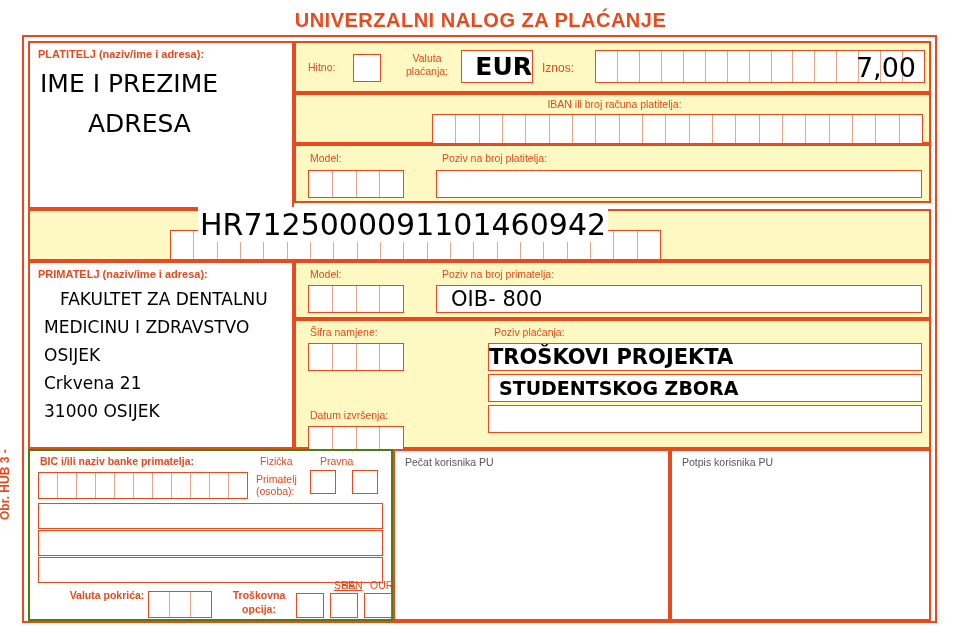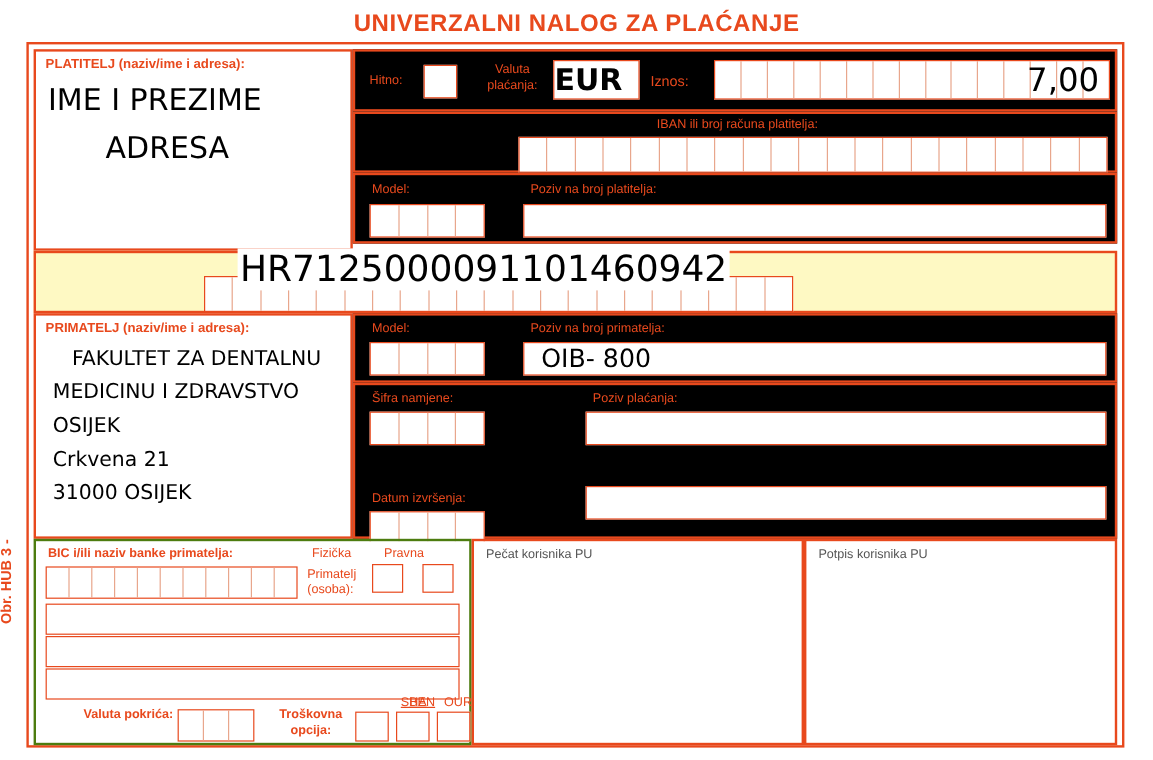--- a/index.html
+++ b/index.html
@@ -45,21 +45,21 @@
   .abs { position: absolute; box-sizing: border-box; }
   .lbl {
     color: #e8491d;
     font-size: 11px;
     font-weight: bold;
   }
   .lbl-sm {
     color: #e8491d;
     font-size: 10.5px;
   }
-  .tint { background: #000000; }
+  .tint { background: #fef9c3; }
   .tint2 { background: #fef9c3; }
   .wbox { background: #ffffff; border: 1.5px solid #e8491d; }
   
   .comb {
     display: flex;
     height: 100%;
     width: 100%;
   }
   .comb > div {
     flex: 1 1 auto;
@@ -102,21 +102,21 @@
     </div>
 
     <div class="abs tint" style="left:270px; top:4px; width:637px; height:52px; border:2px solid #e8491d;">
       <div class="lbl-sm abs" style="left:12px; top:18px;">Hitno:</div>
       <div class="abs wbox" style="left:57px; top:11px; width:28px; height:28px;"></div>
 
       <div class="lbl-sm abs" style="left:100px; top:9px; width:62px; text-align:center; line-height:13px;">
         <span>Valuta plaćanja:</span>
       </div>
       <div class="abs wbox" style="left:165px; top:7px; width:72px; height:33px;">
-        <div class="handw" style="font-size:25px; font-weight:bold; text-align:left; line-height:31px;">EUR</div>
+        <div class="handw" style="font-size:25px; font-weight:bold; text-align:right; line-height:31px;">EUR</div>
       </div>
 
       <div class="lbl-sm abs" style="left:246px; top:18px; font-size:12px;">Iznos:</div>
 
       <div class="abs wbox" style="left:299px; top:7px; width:330px; height:33px;">
         <div class="comb">
           <div></div>
             <div></div>
             <div></div>
             <div></div>
@@ -253,21 +253,24 @@
         <div class="comb">
           <div></div>
             <div></div>
             <div></div>
             <div></div>
         </div>
       </div>
 
       <div class="lbl-sm abs" style="left:198px; top:5px;">Poziv plaćanja:</div>
       <div class="abs wbox" style="left:192px; top:22px; width:434px; height:28px;">
-        <div class="handw" style="font-size:15px; font-weight:bold; padding-left:10px; line-height:26px;margin-top:46px;">TROŠKOVI PROJEKTA</div>
+        <div class="handw" style="font-size:21px; font-weight:bold; line-height:26px;">TROŠKOVI PROJEKTA</div>
+      </div>
+      <div class="abs wbox" style="left:192px; top:53px; width:434px; height:28px;">
+        <div class="handw" style="font-size:19px; font-weight:bold; padding-left:10px; line-height:26px;">STUDENTSKOG ZBORA</div>
       </div>
       <div class="abs wbox" style="left:192px; top:84px; width:434px; height:28px;">
         <div class="handw" style="font-size:19px; font-weight:bold; padding-left:10px; line-height:26px;"></div>
       </div>
     </div>
 
     <div class="abs" style="left:4px; top:412px; width:365px; height:172px; border:2px solid #4d7c0f;">
       <div class="lbl-sm abs" style="left:10px; top:4px; font-weight:bold;">BIC i/ili naziv banke primatelja:</div>
       <div class="abs wbox" style="left:8px; top:21px; width:210px; height:27px;">
         <div class="comb">

